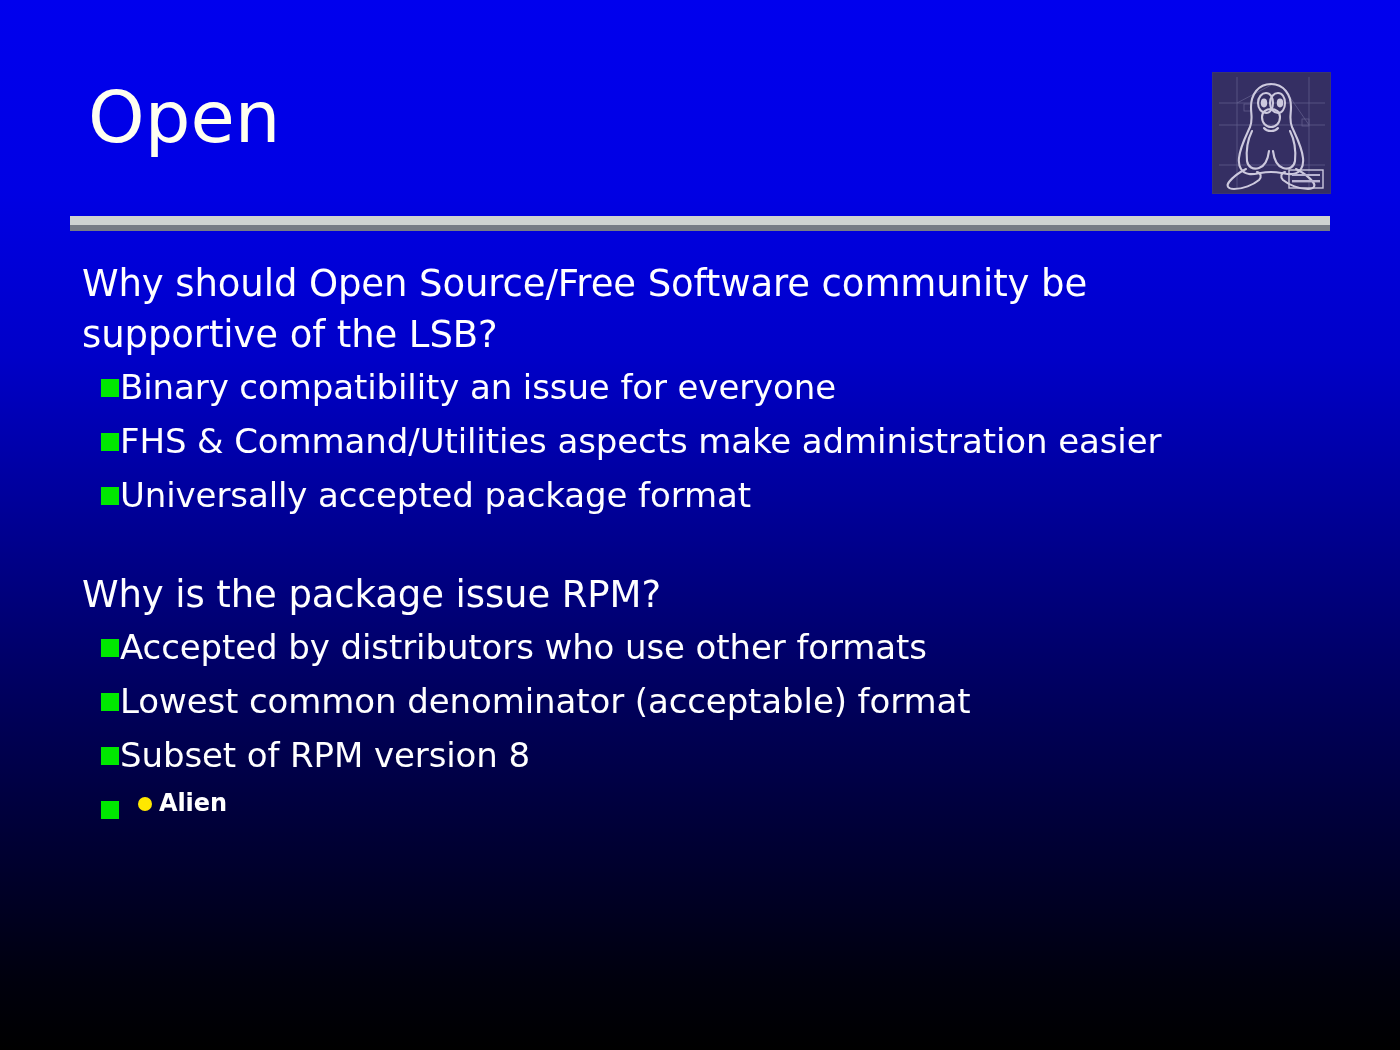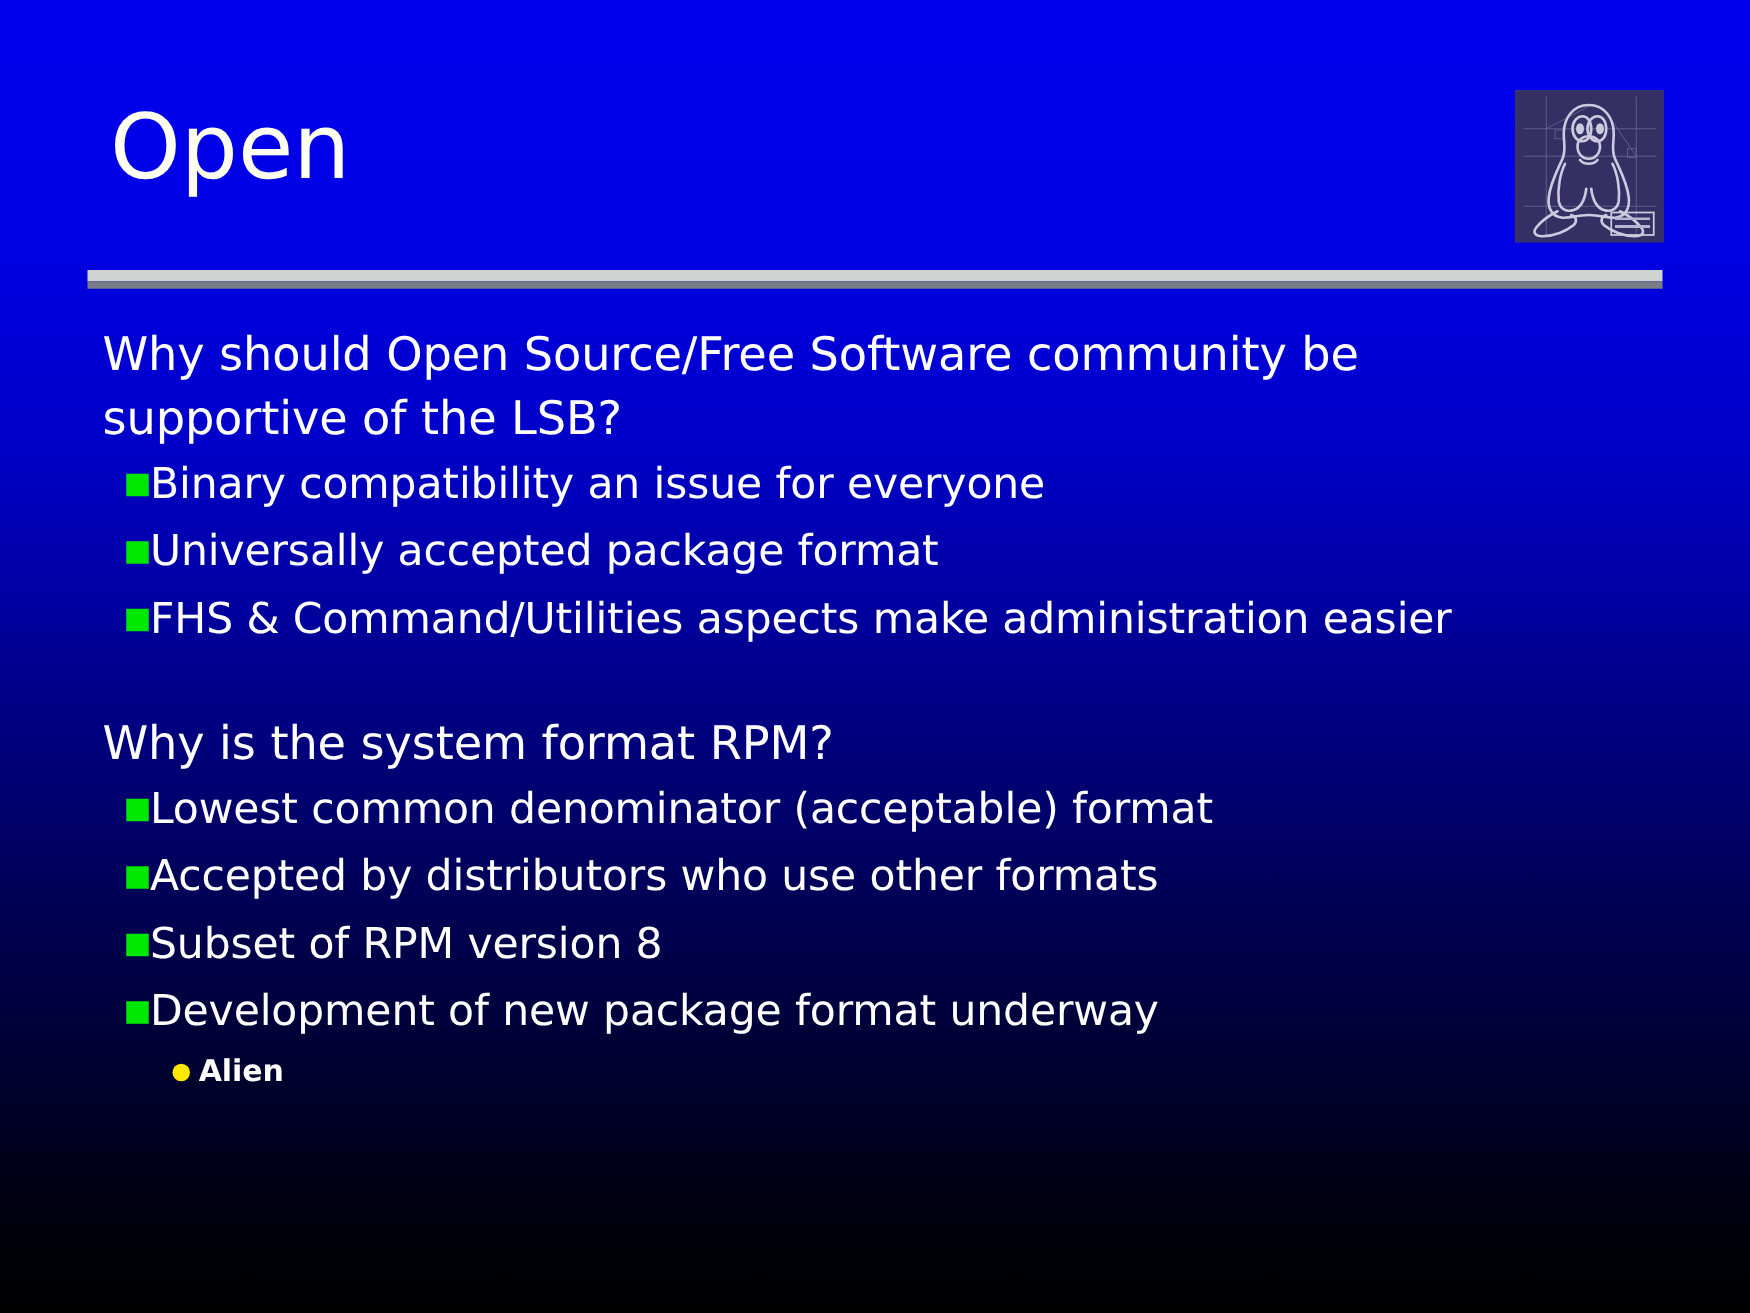--- a/index.html
+++ b/index.html
@@ -205,49 +205,48 @@
 
     <div>
       <p class="question">Why should Open Source/Free Software community be supportive of the LSB?</p>
       <ul class="bullet-list">
         <li class="bullet">
           <span class="marker"></span>
           <span>Binary compatibility an issue for everyone</span>
         </li>
         <li class="bullet">
           <span class="marker"></span>
+          <span>FHS &amp; Command/Utilities aspects make administration easier</span>
+        </li>
+        <li class="bullet">
+          <span class="marker"></span>
           <span>Universally accepted package format</span>
-        </li>
-        <li class="bullet">
-          <span class="marker"></span>
-          <span>FHS &amp; Command/Utilities aspects make administration easier</span>
         </li>
       </ul>
     </div>
 
     <div class="gap"></div>
 
     <div>
-      <p class="question">Why is the system format RPM?</p>
+      <p class="question">Why is the package issue RPM?</p>
       <ul class="bullet-list">
         <li class="bullet">
           <span class="marker"></span>
+          <span>Accepted by distributors who use other formats</span>
+        </li>
+        <li class="bullet">
+          <span class="marker"></span>
           <span>Lowest common denominator (acceptable) format</span>
         </li>
         <li class="bullet">
           <span class="marker"></span>
-          <span>Accepted by distributors who use other formats</span>
-        </li>
-        <li class="bullet">
-          <span class="marker"></span>
           <span>Subset of RPM version 8</span>
         </li>
         <li class="bullet">
           <span class="marker"></span>
-          <span>Development of new package format underway</span>
         </li>
         <li class="subbullet">
           <span class="marker-dot"></span>
           <span>Alien</span>
         </li>
       </ul>
     </div>
 
   </div>
 </div>

